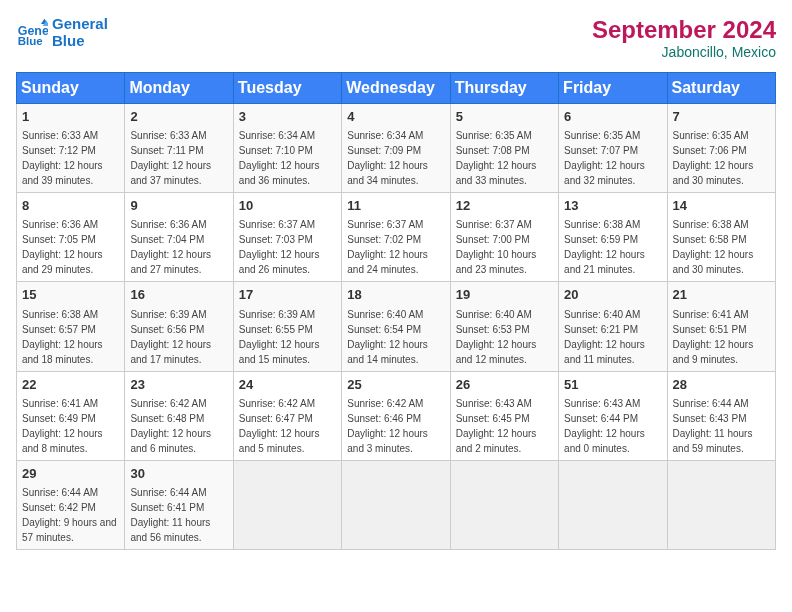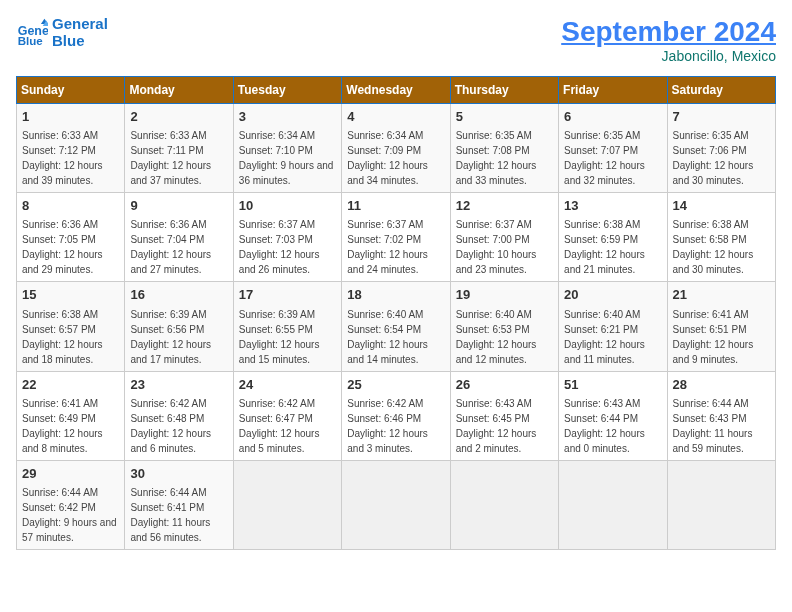--- a/index.html
+++ b/index.html
@@ -20,40 +20,39 @@
       display: flex;
       align-items: center;
       gap: 4px;
     }
     .logo-icon {
       width: 32px;
       height: 32px;
     }
     .title-block { text-align: right; }
     .month-title {
-      font-size: 28px;
+      font-size: 24px;
       font-weight: bold;
-      color: #3b82f6;
-      text-decoration: underline;
+      color: #be185d;
     }
     .location {
       font-size: 14px;
       color: #0f766e;
     }
     table {
       width: 100%;
       border-collapse: collapse;
       font-size: 10.5px;
     }
     thead tr th {
-      background: #a16207;
+      background: #3b82f6;
       color: #fff;
       padding: 6px 4px;
       text-align: left;
-      font-size: 12px;
+      font-size: 16px;
       font-weight: bold;
       border: 1px solid #1a73c8;
     }
     tbody tr td {
       border: 1px solid #ccc;
       vertical-align: top;
       padding: 4px 5px;
       width: 14.28%;
       min-height: 70px;
       color: #333;
@@ -102,21 +101,21 @@
         <th>Wednesday</th>
         <th>Thursday</th>
         <th>Friday</th>
         <th>Saturday</th>
       </tr>
   </thead>
   <tbody id="calendar-body">
       <tr>
         <td><span class="day-num">1</span><span class="day-cell">Sunrise: 6:33 AM</span><br><span class="day-cell">Sunset: 7:12 PM</span><br><span class="day-cell">Daylight: 12 hours and 39 minutes.</span></td>
         <td><span class="day-num">2</span><span class="day-cell">Sunrise: 6:33 AM</span><br><span class="day-cell">Sunset: 7:11 PM</span><br><span class="day-cell">Daylight: 12 hours and 37 minutes.</span></td>
-        <td><span class="day-num">3</span><span class="day-cell">Sunrise: 6:34 AM</span><br><span class="day-cell">Sunset: 7:10 PM</span><br><span class="day-cell">Daylight: 9 hours and 36 minutes.</span></td>
+        <td><span class="day-num">3</span><span class="day-cell">Sunrise: 6:34 AM</span><br><span class="day-cell">Sunset: 7:10 PM</span><br><span class="day-cell">Daylight: 12 hours and 36 minutes.</span></td>
         <td><span class="day-num">4</span><span class="day-cell">Sunrise: 6:34 AM</span><br><span class="day-cell">Sunset: 7:09 PM</span><br><span class="day-cell">Daylight: 12 hours and 34 minutes.</span></td>
         <td><span class="day-num">5</span><span class="day-cell">Sunrise: 6:35 AM</span><br><span class="day-cell">Sunset: 7:08 PM</span><br><span class="day-cell">Daylight: 12 hours and 33 minutes.</span></td>
         <td><span class="day-num">6</span><span class="day-cell">Sunrise: 6:35 AM</span><br><span class="day-cell">Sunset: 7:07 PM</span><br><span class="day-cell">Daylight: 12 hours and 32 minutes.</span></td>
         <td><span class="day-num">7</span><span class="day-cell">Sunrise: 6:35 AM</span><br><span class="day-cell">Sunset: 7:06 PM</span><br><span class="day-cell">Daylight: 12 hours and 30 minutes.</span></td>
       </tr>
       <tr>
         <td><span class="day-num">8</span><span class="day-cell">Sunrise: 6:36 AM</span><br><span class="day-cell">Sunset: 7:05 PM</span><br><span class="day-cell">Daylight: 12 hours and 29 minutes.</span></td>
         <td><span class="day-num">9</span><span class="day-cell">Sunrise: 6:36 AM</span><br><span class="day-cell">Sunset: 7:04 PM</span><br><span class="day-cell">Daylight: 12 hours and 27 minutes.</span></td>
         <td><span class="day-num">10</span><span class="day-cell">Sunrise: 6:37 AM</span><br><span class="day-cell">Sunset: 7:03 PM</span><br><span class="day-cell">Daylight: 12 hours and 26 minutes.</span></td>
         <td><span class="day-num">11</span><span class="day-cell">Sunrise: 6:37 AM</span><br><span class="day-cell">Sunset: 7:02 PM</span><br><span class="day-cell">Daylight: 12 hours and 24 minutes.</span></td>

